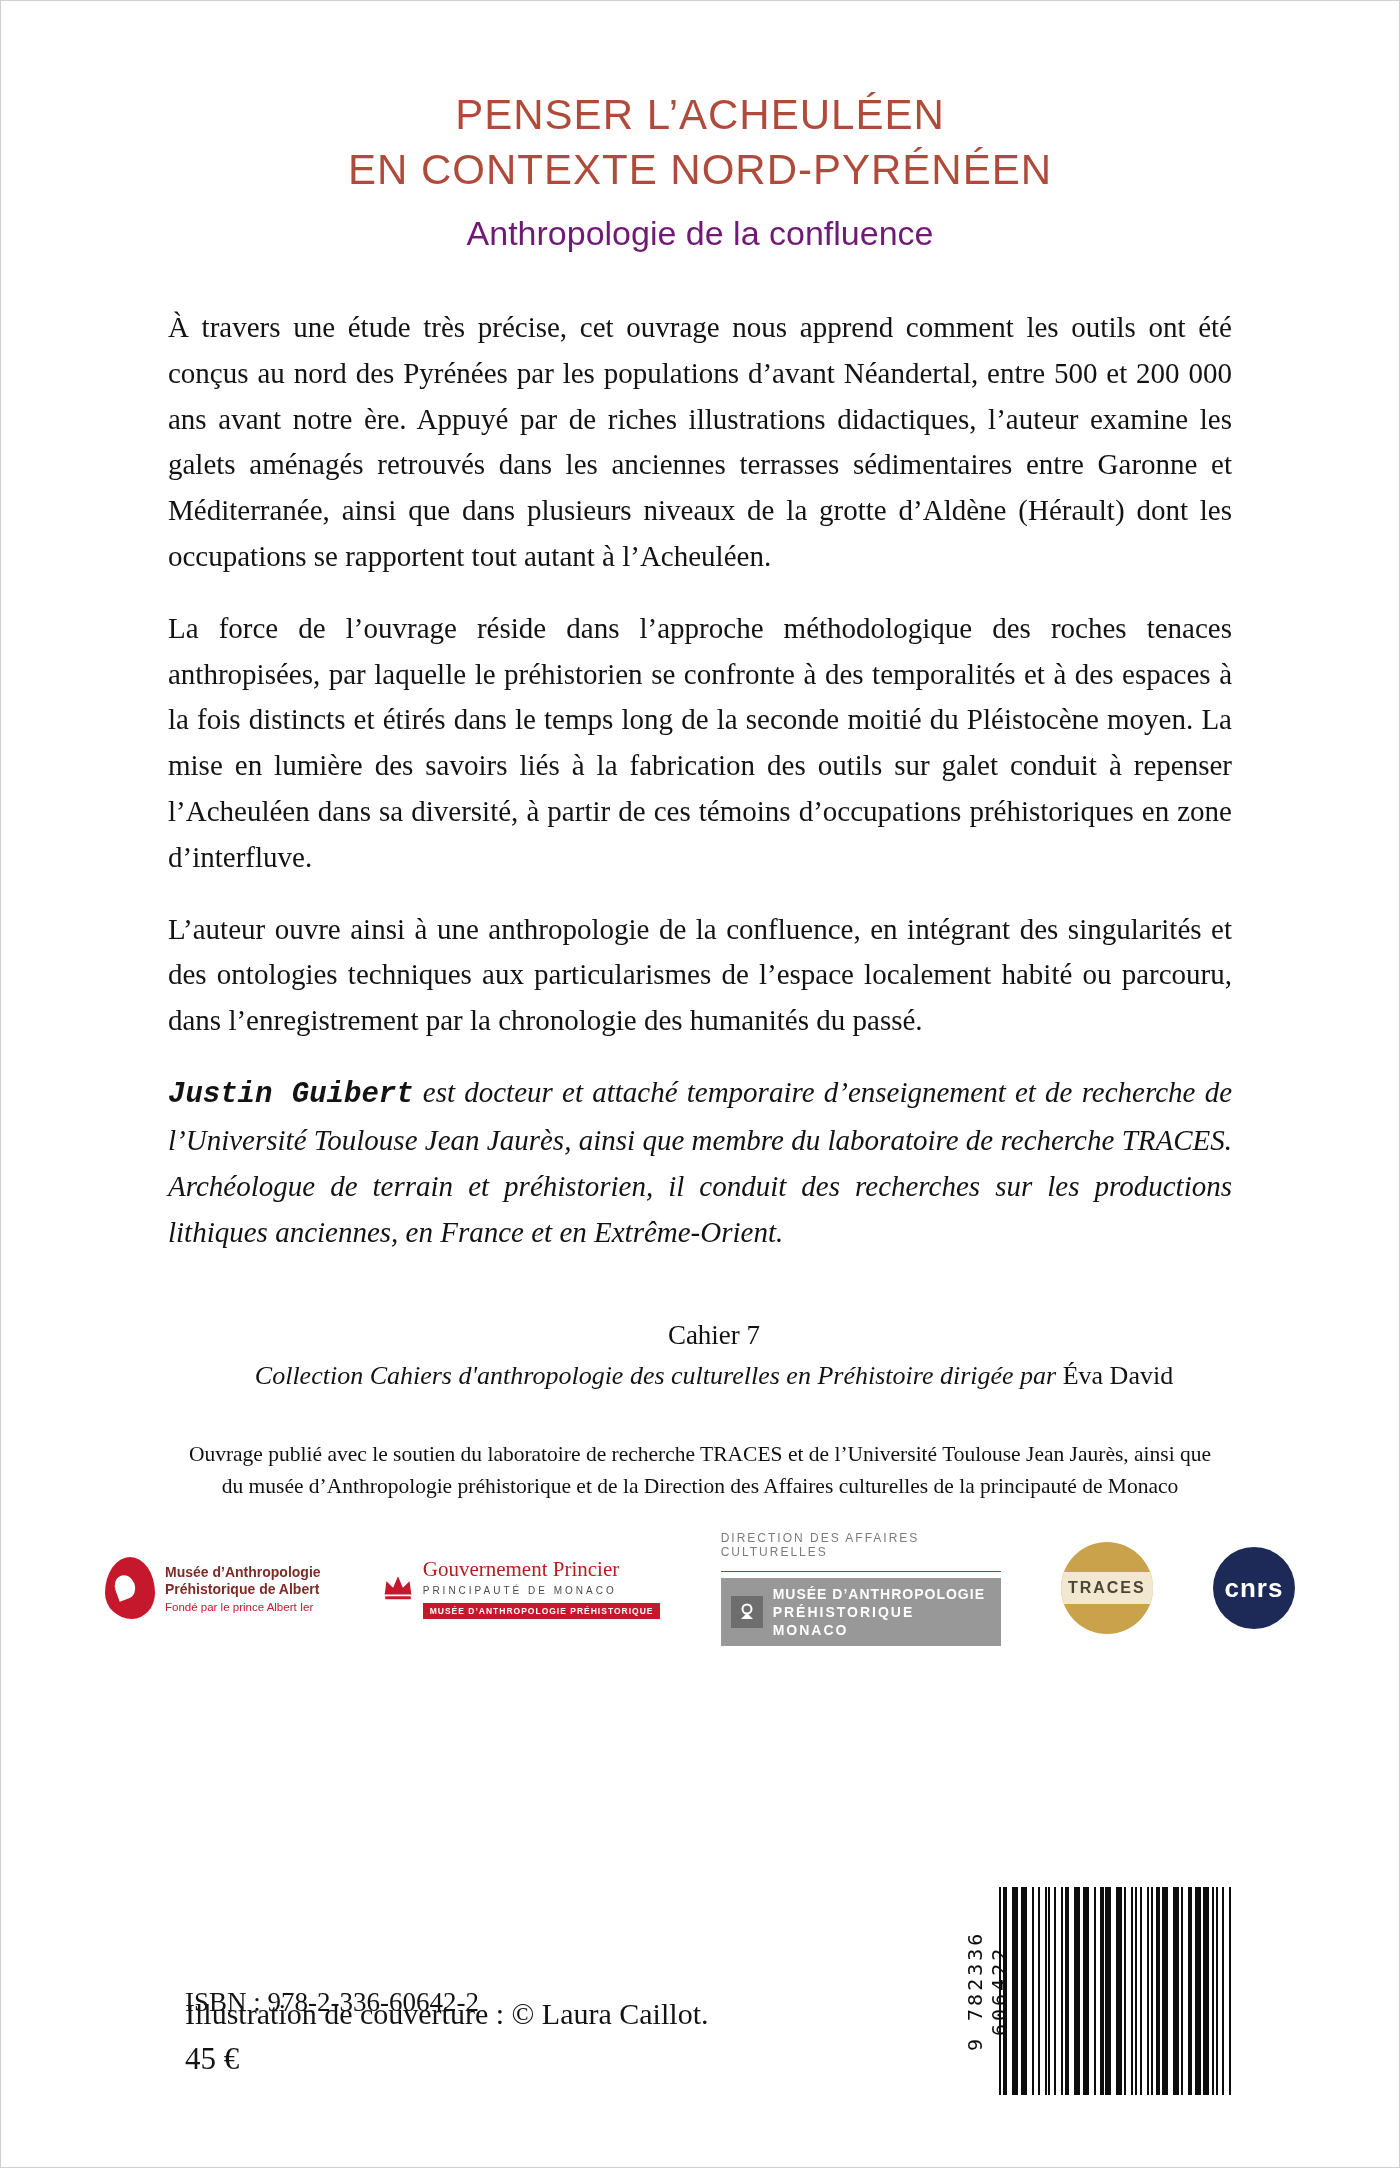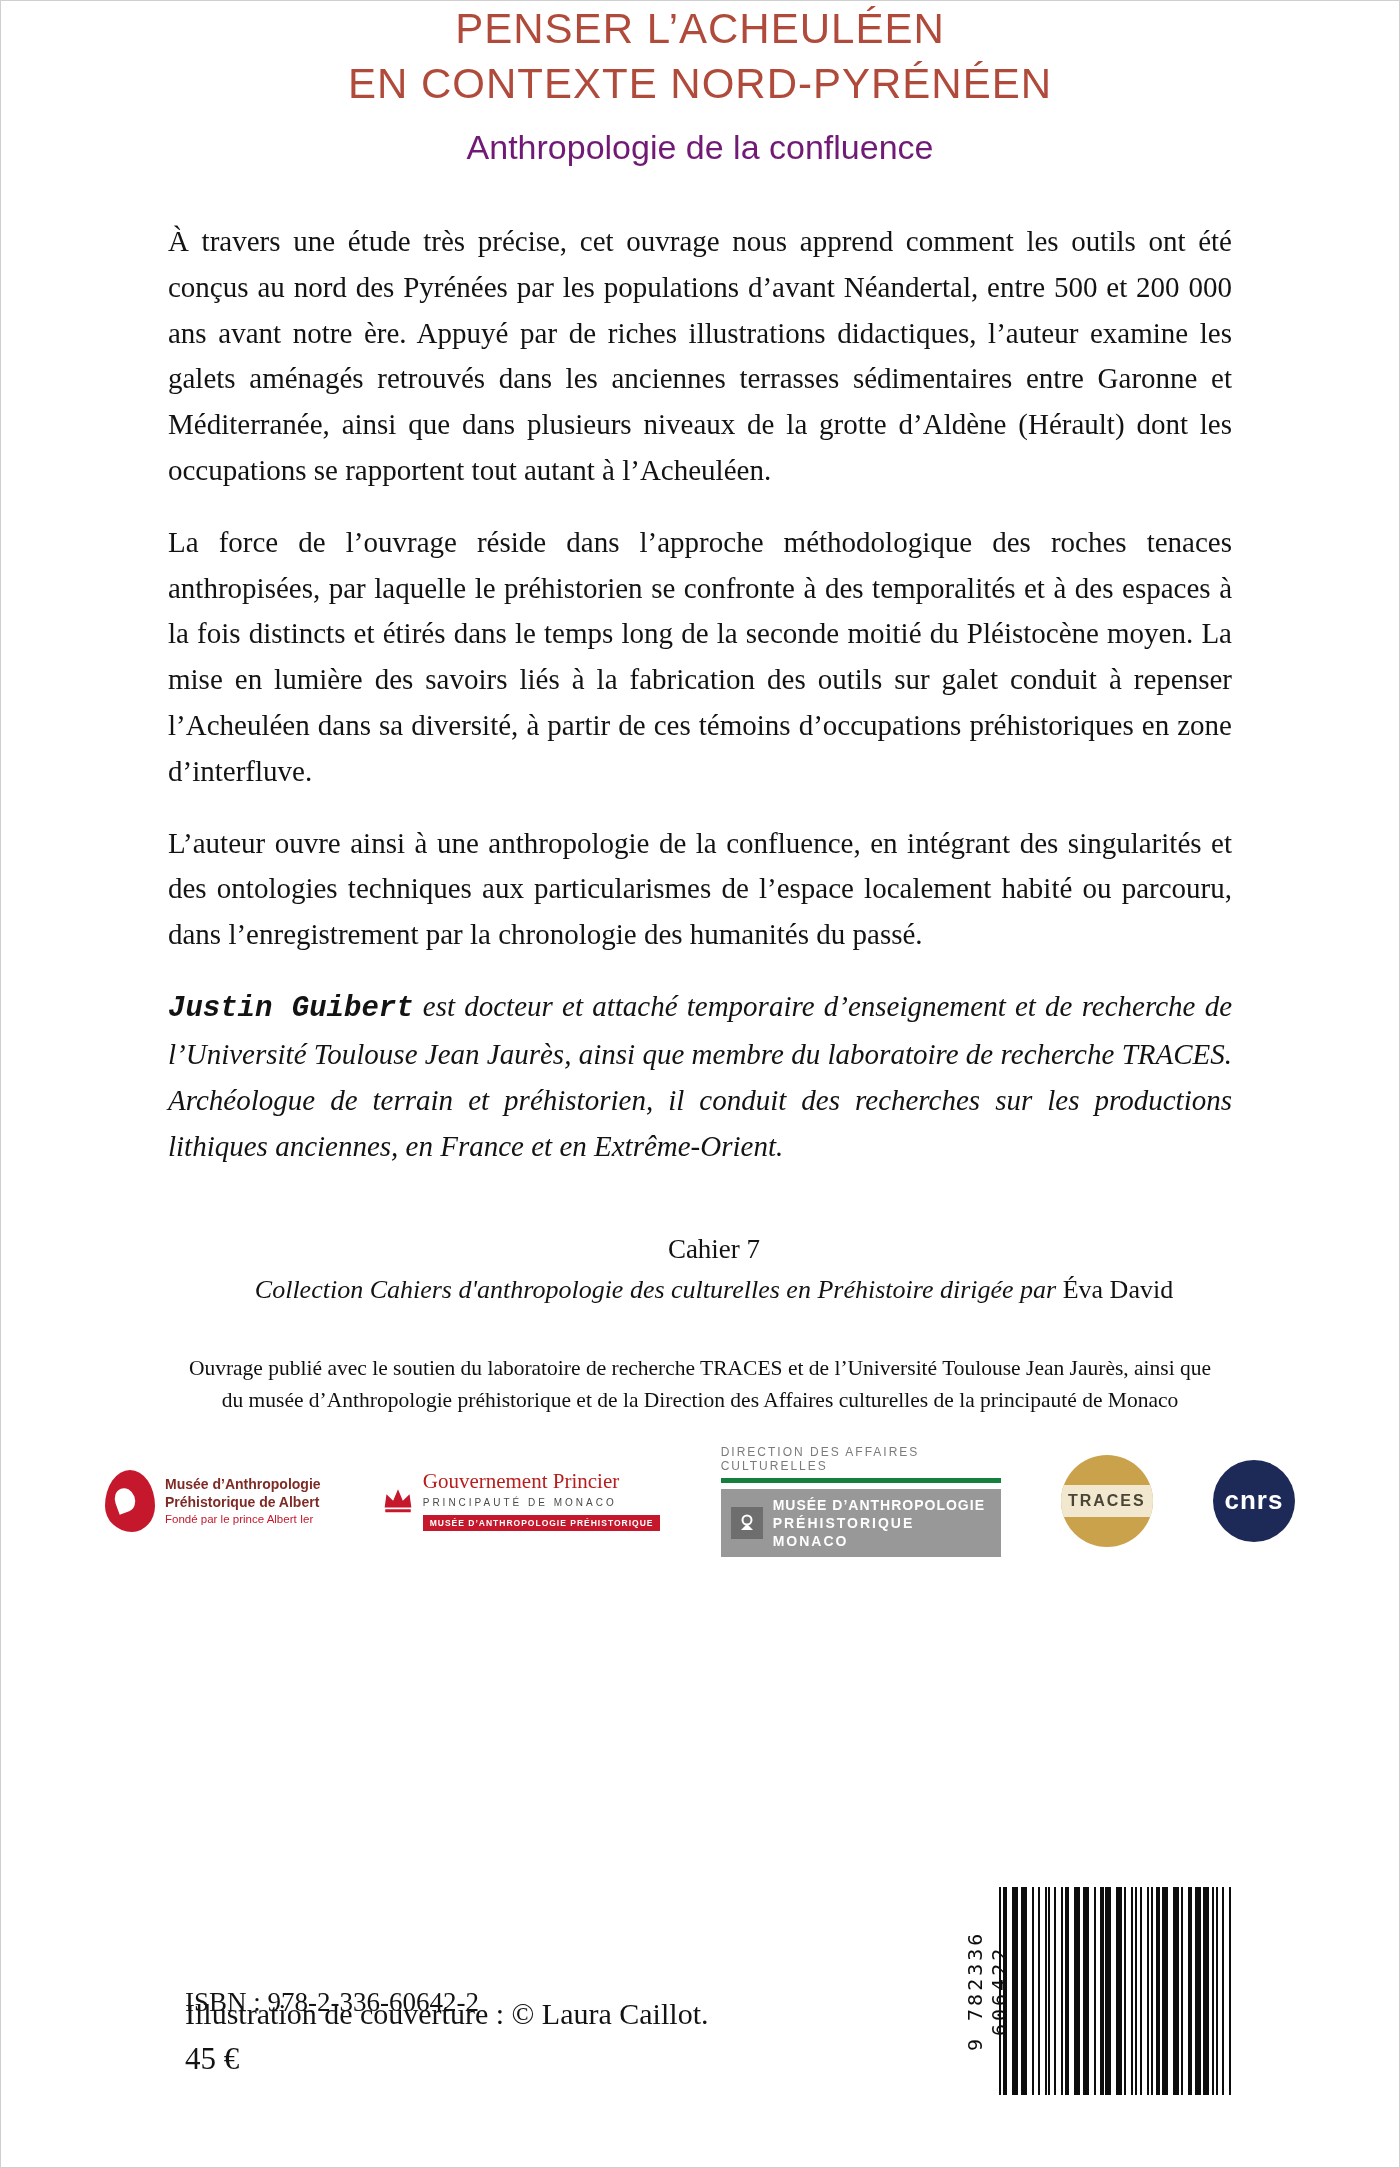--- a/index.html
+++ b/index.html
@@ -9,21 +9,21 @@
     height: 2168px;
     margin: 0 auto;
     background: #ffffff;
     border: 1px solid #cfcfcf;
     box-sizing: border-box;
     overflow: hidden;
     font-family: "Liberation Serif", "DejaVu Serif", serif;
     color: #131313;
   }
   
-  .header { text-align: center; }
+  .header { padding-top: 86px; text-align: center; }
   .title-line {
     font-family: "Liberation Sans", "DejaVu Sans", sans-serif;
     font-size: 42px;
     line-height: 1.32;
     letter-spacing: 1px;
     color: #b04b3c;
     font-weight: normal;
   }
   .subtitle {
     margin-top: 16px;
@@ -89,21 +89,21 @@
     background: #c5182c;
     color: #ffffff;
     font-size: 8.5px;
     letter-spacing: 1px;
     font-weight: bold;
     padding: 3px 7px;
     width: fit-content;
   }
   
   .dac { display: flex; flex-direction: column; width: 280px; }
-  .dac-title { font-size: 12px; letter-spacing: 2px; color: #7b7b7b; text-align: left; padding-bottom: 5px; border-bottom: 5px solid #15803d; margin-bottom: 6px; }
+  .dac-title { font-size: 12px; letter-spacing: 2px; color: #7b7b7b; text-align: left; padding-bottom: 12px; border-bottom: 1px solid #15803d; margin-bottom: 6px; }
   .dac-box { background: #989898; color: #ffffff; display: flex; align-items: center; padding: 7px 10px; }
   .dac-icon { width: 32px; height: 32px; background: #6e6e6e; margin-right: 10px; display: flex; align-items: center; justify-content: center; flex: 0 0 auto; }
   .dac-icon svg { display: block; }
   .dac-lines { display: flex; flex-direction: column; }
   .dac-l1 { font-size: 14px; font-weight: bold; letter-spacing: 1px; line-height: 1.3; }
   .dac-l2 { font-size: 14px; font-weight: bold; letter-spacing: 2px; line-height: 1.3; }
   
   .traces {
     width: 92px; height: 92px;
     border-radius: 50%;

